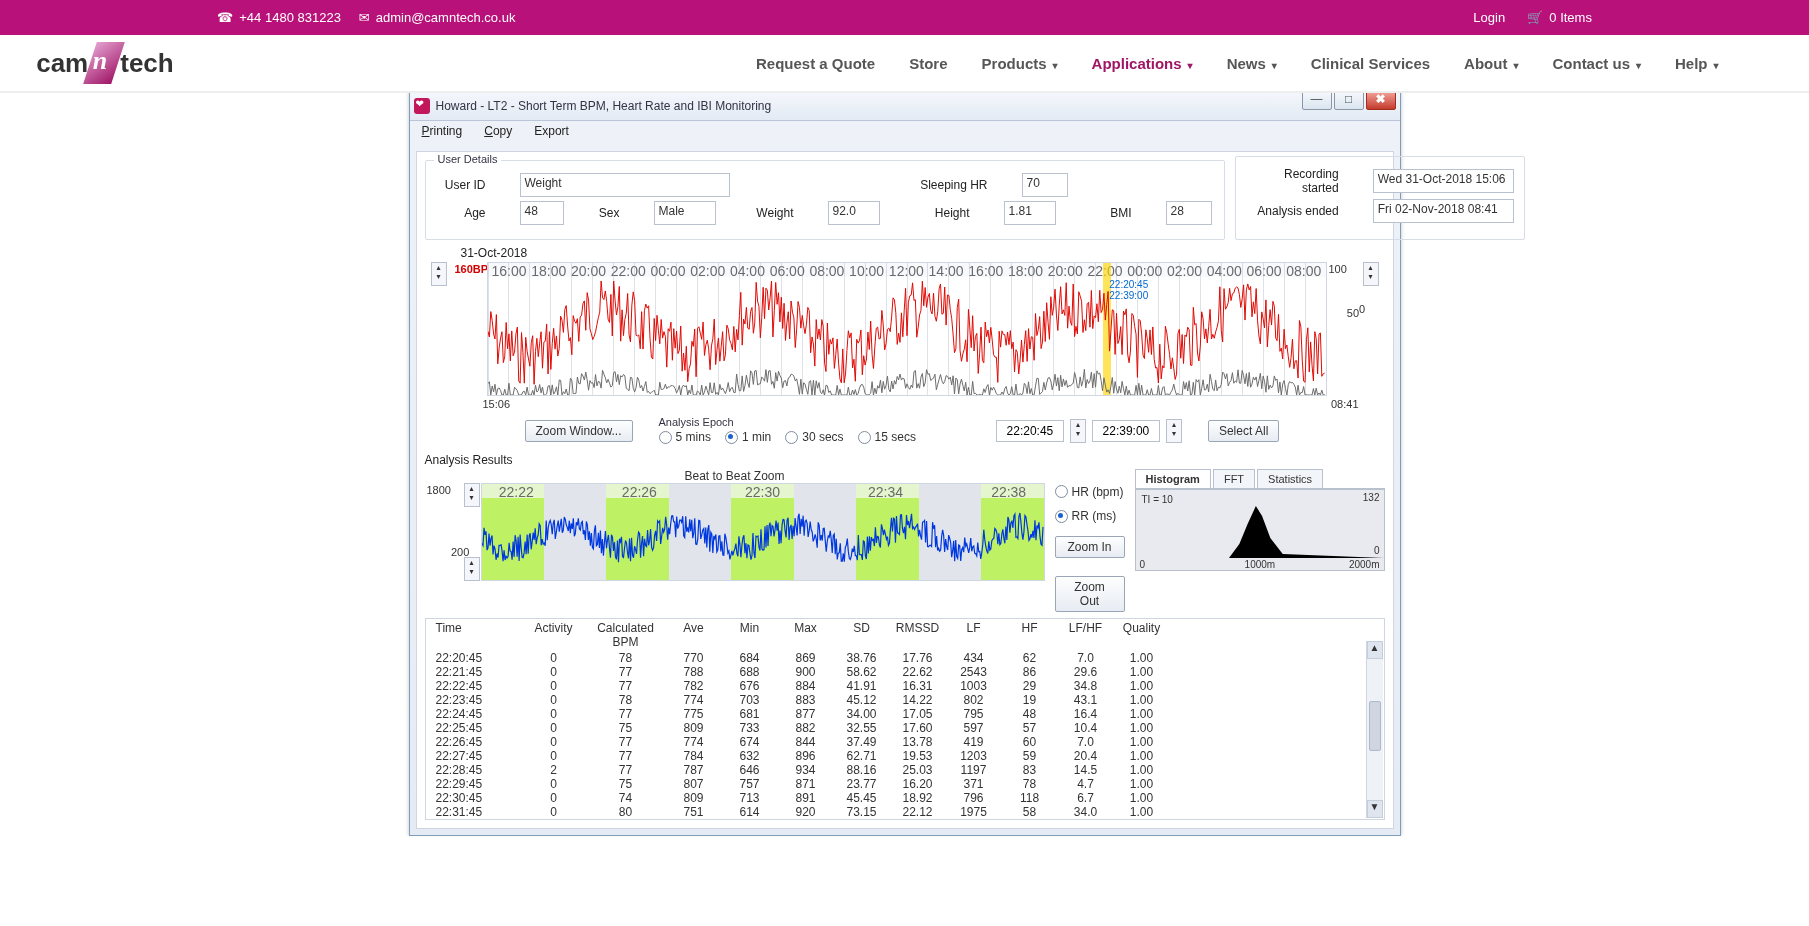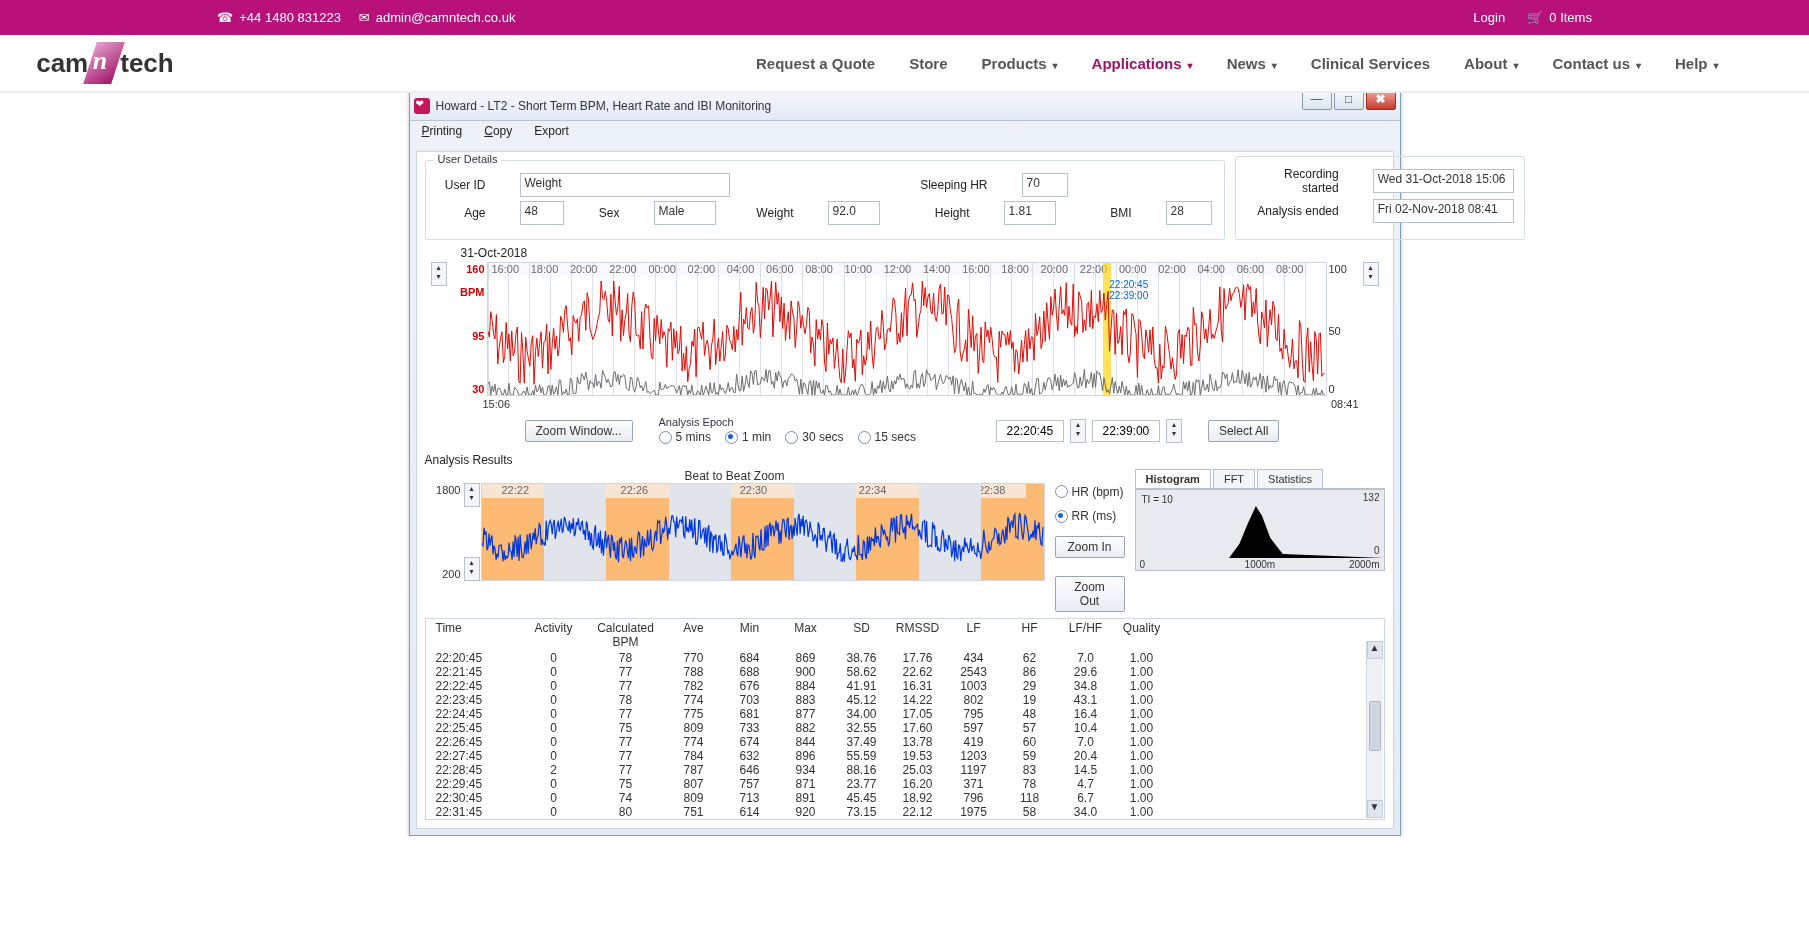--- a/index.html
+++ b/index.html
@@ -41,40 +41,40 @@
 .txt{border:1px solid #b9c0ce;background:#fff;padding:2px 4px;height:18px;display:inline-block;font-size:12px}
 .rec-block{border:1px solid #d7dde7;border-radius:2px;padding:6px 10px;font-size:12px;display:inline-block}
 
 
 .datewrap{margin:6px 0 0 36px;font-size:12px;color:#222}
 .chartrow{display:flex;align-items:stretch;margin-top:2px}
 .spincol{width:28px;display:flex;flex-direction:column;justify-content:flex-start;align-items:center;gap:2px}
 .spin{width:14px;height:22px;border:1px solid #b9c0ce;background:#f4f6fb;display:flex;flex-direction:column}
 .spin::before{content:"\25B4";font-size:8px;text-align:center}
 .spin::after{content:"\25BE";font-size:8px;text-align:center}
-.chartyl{width:30px;display:flex;flex-direction:column;justify-content:space-between;text-align:right;font-size:11px;padding:1px 2px}
+.chartyl{width:30px;display:flex;flex-direction:row;justify-content:space-between;text-align:right;font-size:11px;padding:1px 2px}
 .chartyl .red{color:#d40000;font-weight:bold}
 .chartarea{flex:1;height:132px;border:1px solid #cfd6e2;background:#fff;position:relative;overflow:hidden}
-.ticks{position:absolute;left:0;right:18px;top:0;height:14px;display:flex;justify-content:space-between;padding:0 4px;font-size:11px;color:#6a6a6a;background:rgba(245,247,251,.7)}
+.ticks{position:absolute;left:0;right:0;top:0;height:14px;display:flex;justify-content:space-between;padding:0 4px;font-size:14px;color:#6a6a6a;background:rgba(245,247,251,.7)}
 .grid{position:absolute;left:0;right:0;top:0;bottom:0}
 .grid .vline{position:absolute;top:0;bottom:0;width:1px;background:rgba(160,170,185,.35)}
 .selband{position:absolute;top:0;bottom:0;width:8px;background:rgba(255,214,0,.65)}
 .marker{position:absolute;top:16px;font-size:10px;color:#0066d6;text-align:left}
 svg.graphline{position:absolute;left:0;top:14px;width:100%;height:118px}
 
 .timefoot{display:flex;justify-content:space-between;font-size:11px;margin:2px 26px 0 58px}
 .ctrlrow{display:flex;align-items:center;gap:26px;margin:6px 0 6px 100px;font-size:12px}
 .btn{border:1px solid #9aa5b6;background:linear-gradient(#fdfefe,#e7ecf3);padding:3px 10px;font-size:12px;cursor:pointer;border-radius:2px}
 .radio{display:inline-flex;align-items:center;gap:4px}
 .radio .dot{width:11px;height:11px;border:1px solid #7e8da3;border-radius:50%;display:inline-block;position:relative}
 .radio.checked .dot::after{content:"";position:absolute;left:2px;top:2px;width:5px;height:5px;border-radius:50%;background:#1862d0}
 .tinput{border:1px solid #b9c0ce;background:#fff;width:62px;height:18px;font-size:12px;text-align:center}
 
 
-.anchart{height:96px;border:1px solid #cfd6e2;background:#fdba74;position:relative;overflow:hidden}
+.anchart{height:96px;border:1px solid #cfd6e2;background:#bef264;position:relative;overflow:hidden}
 .anchart .bands .band{position:absolute;top:0;bottom:0;background:#e1e4ea}
 .anchart svg{position:absolute;left:0;top:14px;width:100%;height:80px}
 
 .tabs{display:flex;border-bottom:1px solid #b9c0ce;font-size:11px}
 .tabs .tab{padding:3px 10px;border:1px solid #b9c0ce;border-bottom:none;margin-right:2px;background:#f2f5fa;cursor:pointer}
 .tabs .tab.active{background:#fff;font-weight:600}
 .histo{height:80px;background:#e8eaef;border:1px solid #b9c0ce;position:relative;font-size:10px}
 .histo .ti{position:absolute;left:6px;top:4px}
 .histo svg{position:absolute;left:0;bottom:12px;width:100%;height:54px}
 .histo .xl{position:absolute;bottom:0;font-size:10px}
@@ -521,21 +521,21 @@
               <span class="cw-n">7.0</span>
               <span class="cw-n">1.00</span>
             </div>
             <div class="row">
               <span class="cw-time">22:27:45</span>
               <span class="cw-act">0</span>
               <span class="cw-bpm">77</span>
               <span class="cw-n">784</span>
               <span class="cw-n">632</span>
               <span class="cw-n">896</span>
-              <span class="cw-n">55.59</span>
+              <span class="cw-n">62.71</span>
               <span class="cw-n">19.53</span>
               <span class="cw-n">1203</span>
               <span class="cw-n">59</span>
               <span class="cw-n">20.4</span>
               <span class="cw-n">1.00</span>
             </div>
             <div class="row">
               <span class="cw-time">22:28:45</span>
               <span class="cw-act">2</span>
               <span class="cw-bpm">77</span>

